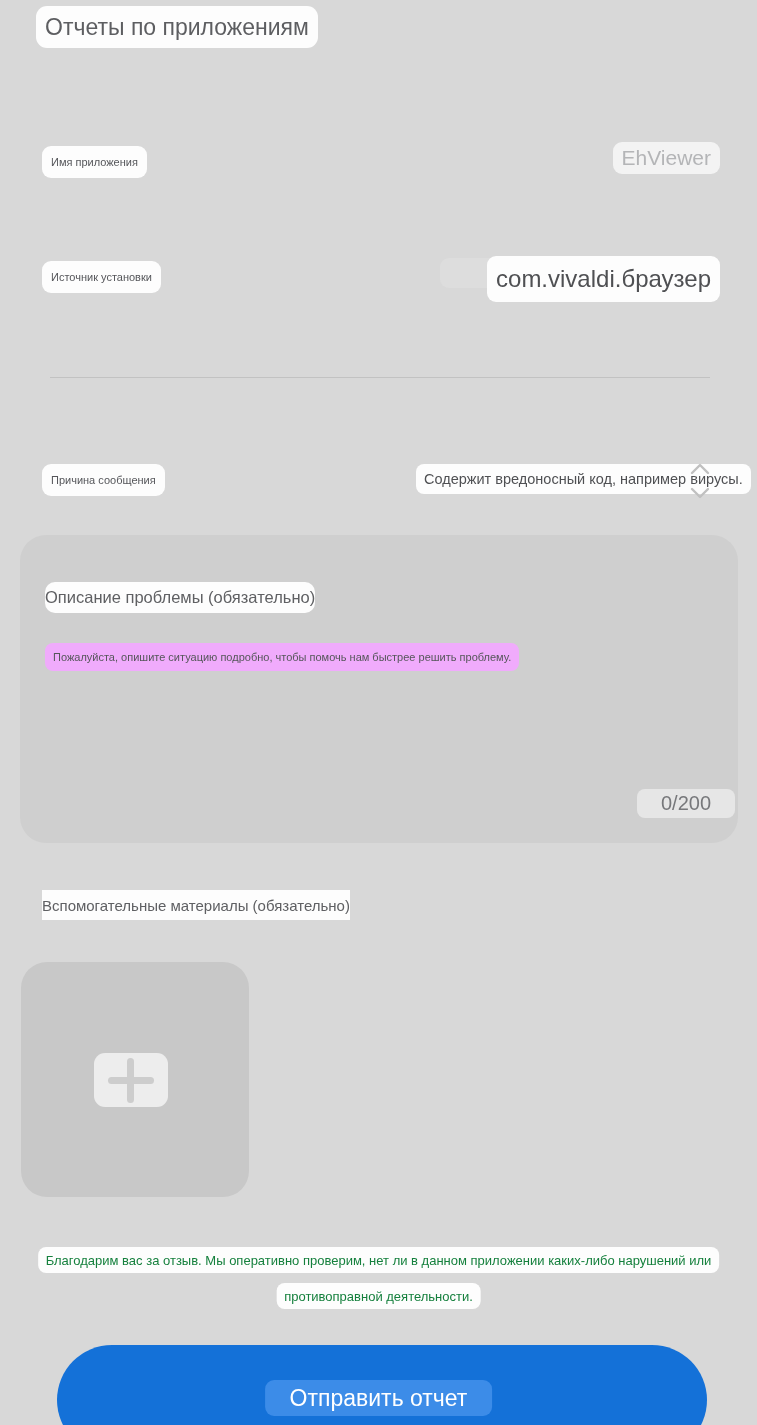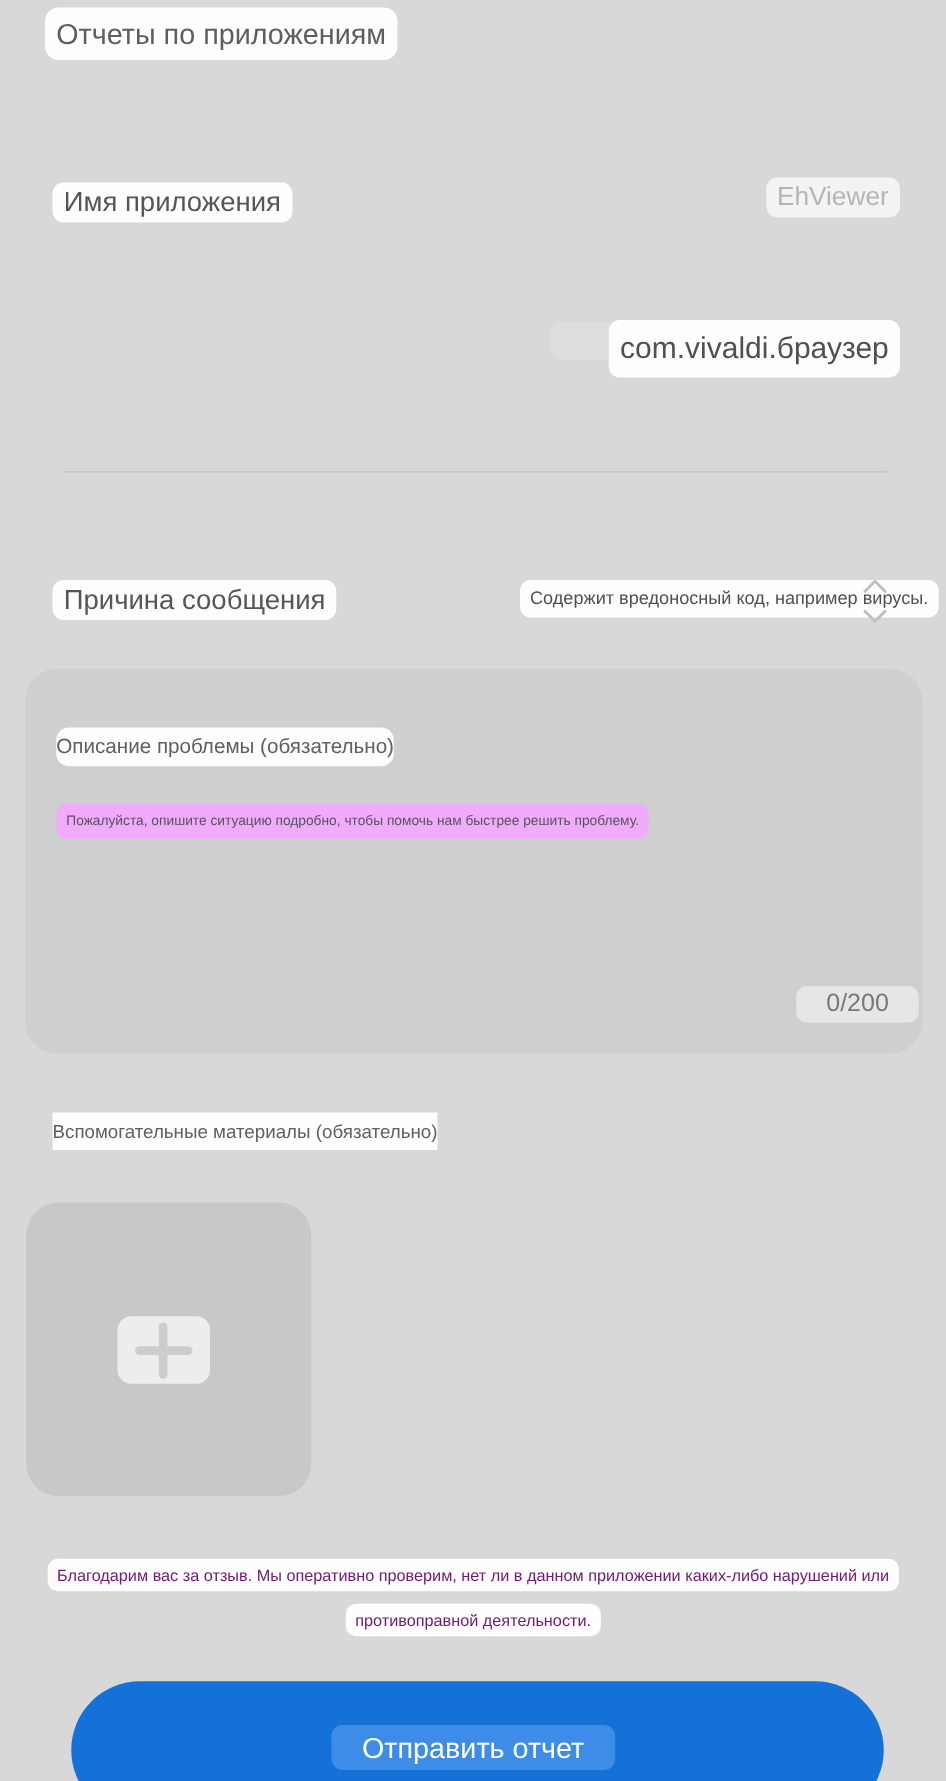--- a/index.html
+++ b/index.html
@@ -44,21 +44,21 @@
     padding: 0 9px;
     font-size: 23px;
     color: #5d5e61;
     border-radius: 11px;
   }
 
   
   .label-chip {
     height: 32px;
     padding: 6px 9px;
-    font-size: 22px;
+    font-size: 11px;
     color: #55565a;
     border-radius: 9px;
   }
 
   .value-chip {
     height: 32px;
     padding: 0 9px;
     font-size: 19px;
     border-radius: 9px;
   }
@@ -208,21 +208,21 @@
     left: 33px;
     top: 5px;
     width: 7px;
     height: 45px;
   }
 
   
   .note-line {
     height: 26px;
     font-size: 13px;
-    color: #701a75;
+    color: #15803d;
     background: #fdfdfd;
     border-radius: 8px;
     padding: 0 8px;
     left: 50%;
     transform: translateX(-50%);
   }
   .note-line-1 { top: 1247px; }
   .note-line-2 { top: 1283px; }
 
   
@@ -260,20 +260,21 @@
 <body>
 
 <div class="screen">
 
   <div class="chip title-chip">Отчеты по приложениям</div>
 
   <div class="chip label-chip row-appname-label">Имя приложения</div>
   <div class="chip value-chip row-appname-value">EhViewer</div>
 
   <div class="ghost-chip"></div>
+  <div class="chip label-chip row-source-label">Источник установки</div>
   <div class="chip value-chip row-source-value">com.vivaldi.браузер</div>
 
   <div class="divider"></div>
 
   <div class="chip row-reason-value">Содержит вредоносный код, например вирусы.</div>
   <div class="chip label-chip row-reason-label">Причина сообщения</div>
   <div class="stepper">
     <span>
       <svg width="22" height="14" viewBox="0 0 22 14" aria-hidden="true">
         <polyline points="3,11 11,3 19,11" fill="none" stroke="#c0c0c0" stroke-width="2.4" stroke-linecap="round" stroke-linejoin="round"></polyline>

